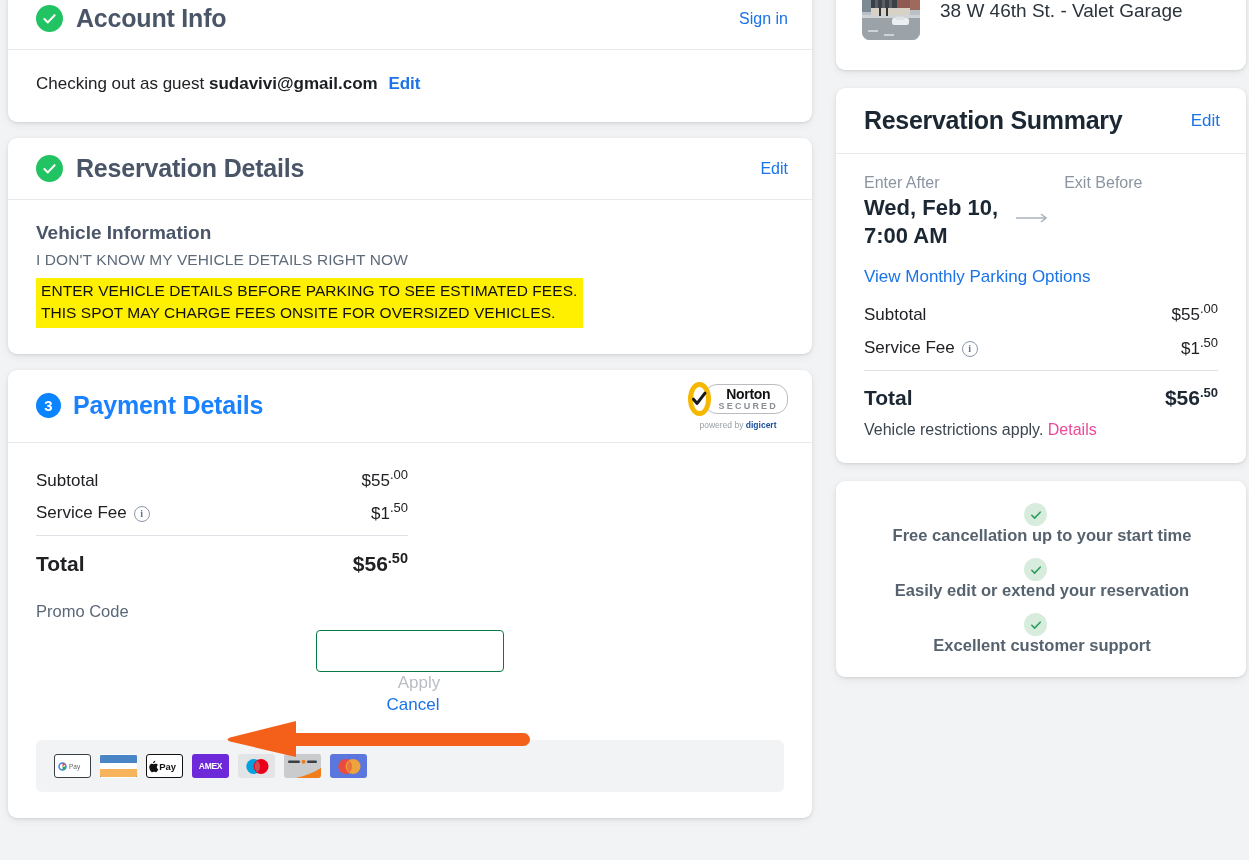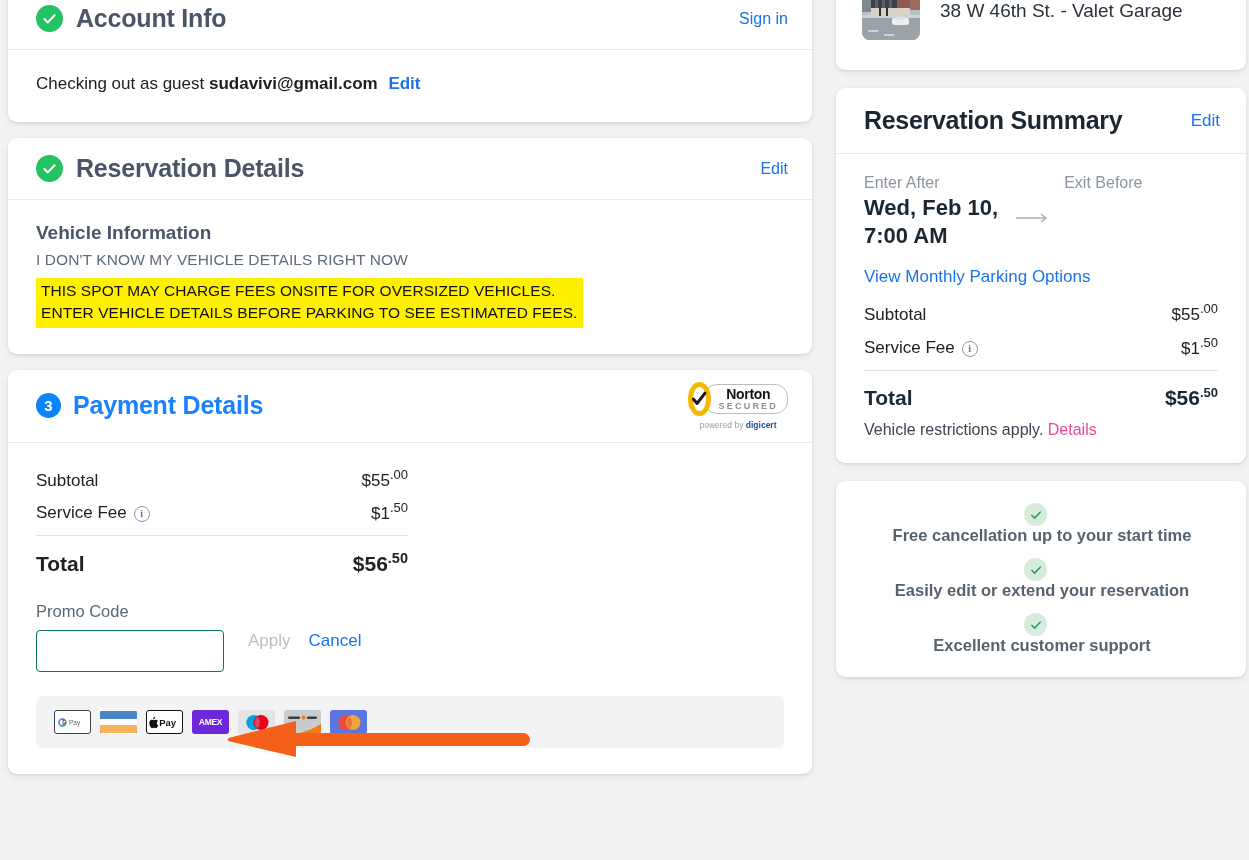--- a/index.html
+++ b/index.html
@@ -110,21 +110,21 @@
     border: 1.3px solid #8b98a8; color:#64748b; font-size:10px; font-weight:700;
     line-height: 13.5px; text-align:center; margin-left: 7px;
     font-family: "Liberation Serif", serif;
     position: relative; top: -1px;
   }
   .hr { height:1px; background:#dfe3e8; margin: 12px 0 14px 0; }
   .total-row { font-size: 21px; font-weight: 700; }
   .total-row .cents { font-size: 14.5px; }
 
   .promo-label { font-size: 16.5px; color: #5a6877; margin: 26px 0 9px 0; }
-  .promo-line { display: flex; align-items: flex-start; }
+  .promo-line { display: flex; align-items: center; flex-direction: column; }
   .promo-input {
     width: 188px; height: 42px; border: 1.6px solid #0a7a45; border-radius: 4px;
     background: #fff; outline: none; font-size: 15px; padding: 0 10px;
     font-family: "Liberation Sans", sans-serif;
   }
   .apply-btn {
     background: none; border: none; color: #b9bec4; font-size: 17px;
     margin-left: 18px; cursor: default; font-family: "Liberation Sans", sans-serif;
   }
   .cancel-btn {
@@ -231,22 +231,22 @@
               <path d="M4 10.6l4 4 8-8.5" fill="none" stroke="#fff" stroke-width="2.4" stroke-linecap="round" stroke-linejoin="round"></path>
             </svg>
         </span>
         <span class="title title-dark">Reservation Details</span>
         <a href="#" class="head-link">Edit</a>
       </div>
       <div class="card-body">
         <div class="veh-title">Vehicle Information</div>
         <div class="veh-sub">I DON'T KNOW MY VEHICLE DETAILS RIGHT NOW</div>
         <div class="veh-warn">
+          <div>ENTER VEHICLE DETAILS BEFORE PARKING TO SEE ESTIMATED FEES.</div>
           <div>THIS SPOT MAY CHARGE FEES ONSITE FOR OVERSIZED VEHICLES.</div>
-          <div>ENTER VEHICLE DETAILS BEFORE PARKING TO SEE ESTIMATED FEES.</div>
         </div>
       </div>
     </div>
 
     <div class="card">
       <div class="card-head" style="padding-top:12px;padding-bottom:12px;">
         <span class="num-badge">3</span>
         <span class="title title-blue">Payment Details</span>
 
         <div class="norton">

